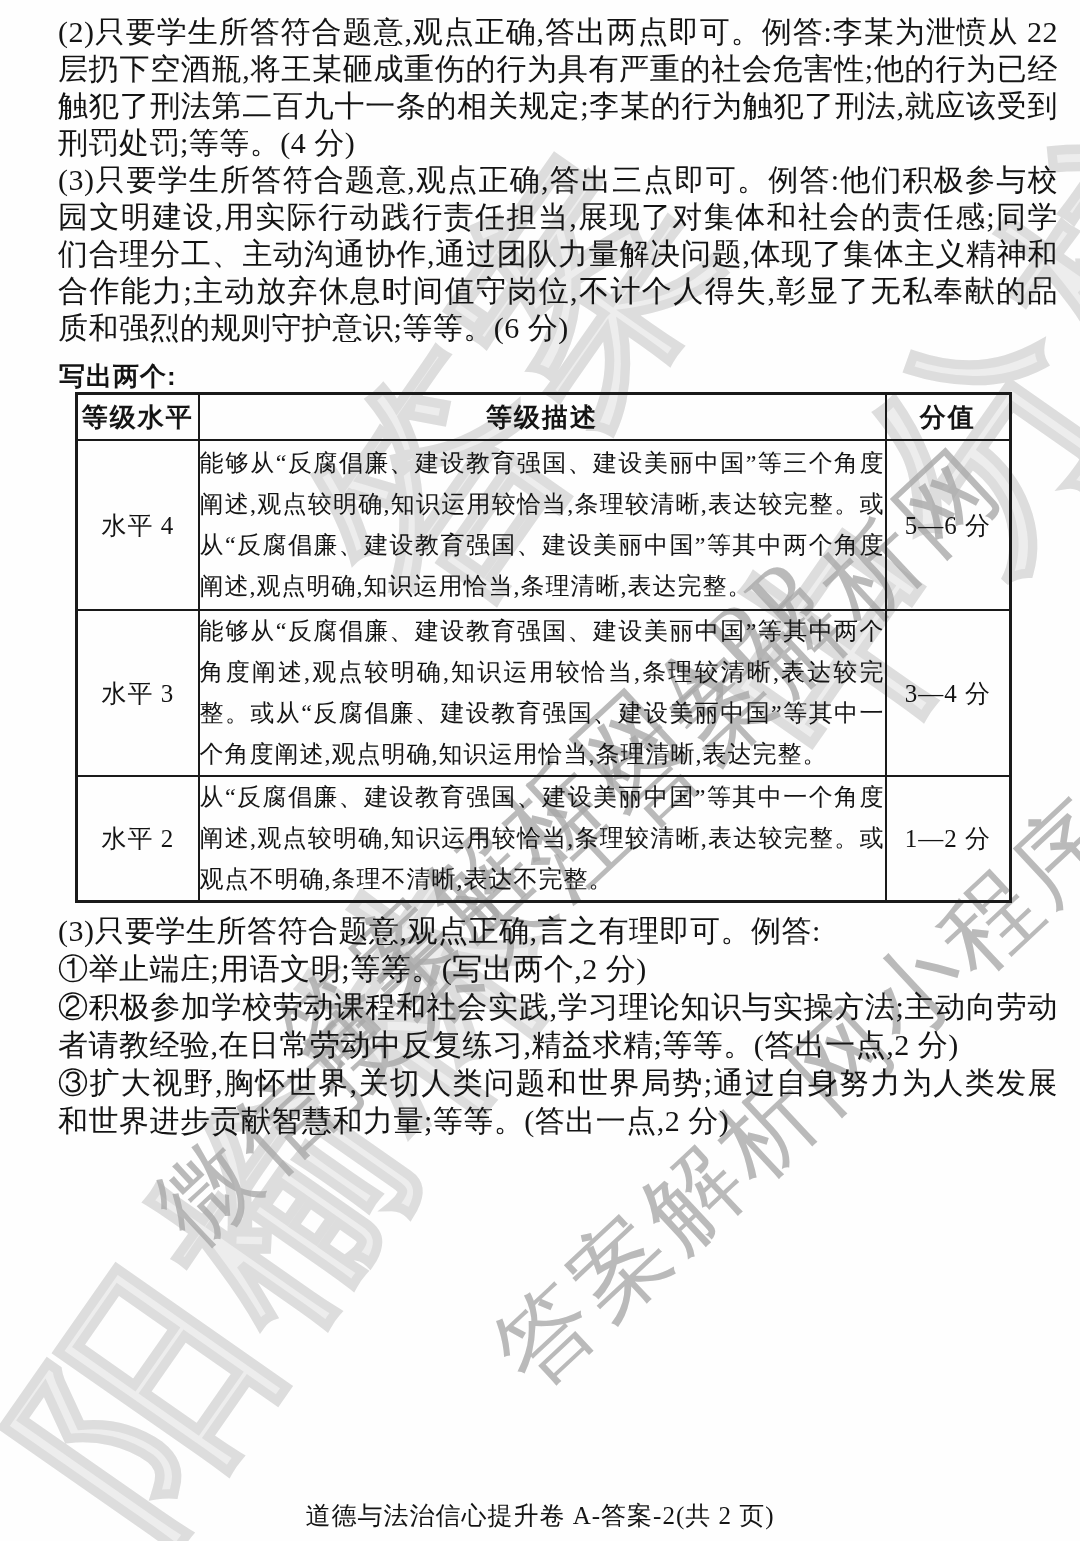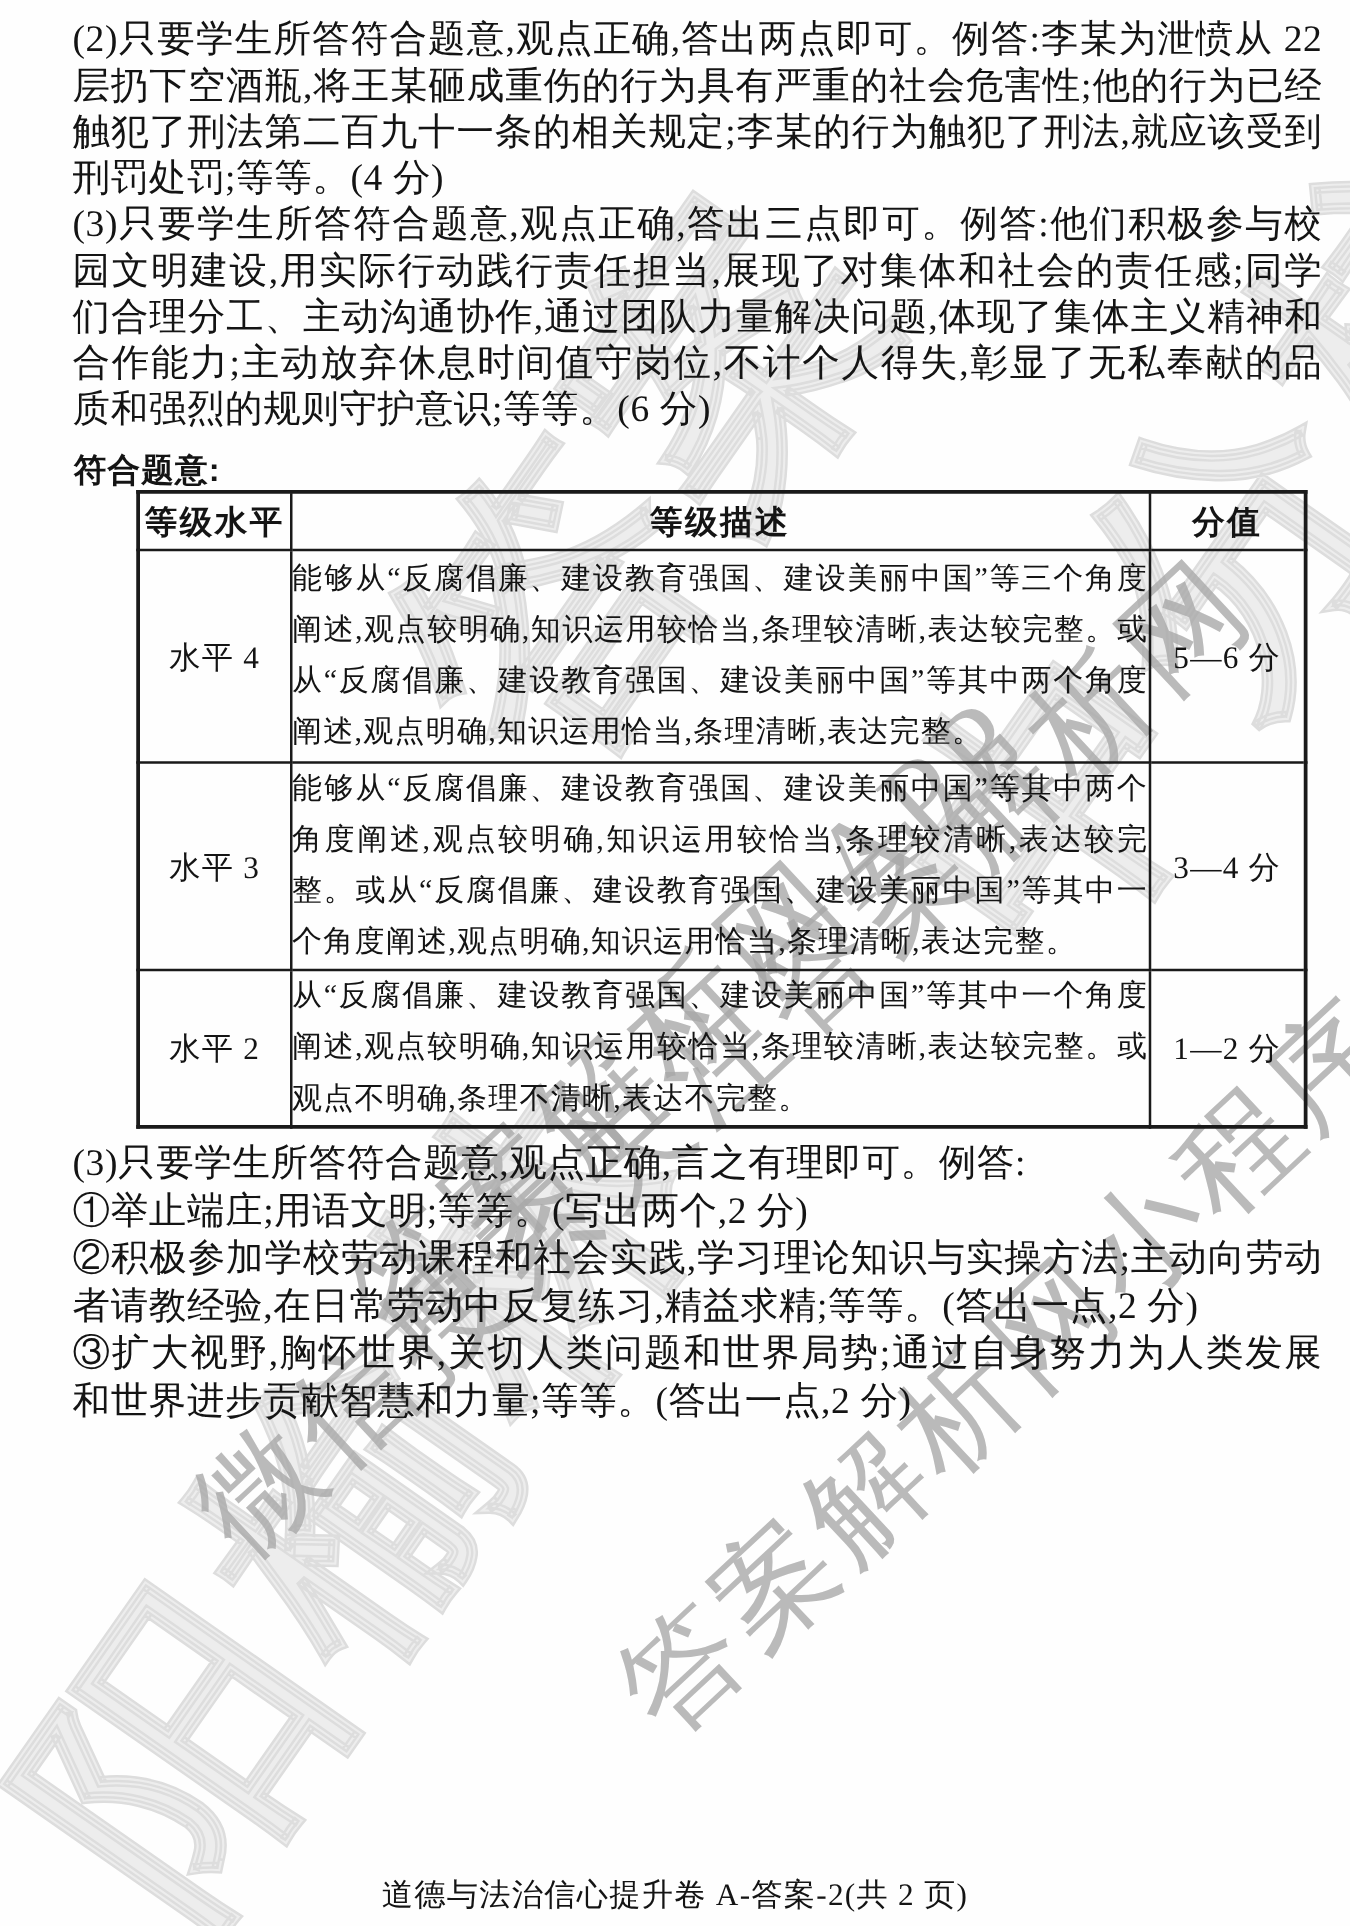--- a/index.html
+++ b/index.html
@@ -22,21 +22,21 @@
 
   
   .content{position:absolute;left:58px;right:22px;top:13px;z-index:1;}
   .para{margin:0;font-size:30px;line-height:37px;text-align:justify;
         text-justify:inter-ideograph;letter-spacing:0.5px;}
   .q18{text-indent:-38px;}
 
   .rubric-title{margin:13px 0 0 1px;font-size:26px;font-weight:700;height:33px;
                 font-family:"Liberation Sans","DejaVu Sans",sans-serif;letter-spacing:1px;}
 
-  table.rubric{border-collapse:collapse;table-layout:fixed;margin-left:51px;width:934px;
+  table.rubric{border-collapse:collapse;table-layout:fixed;margin-left:17px;width:934px;
                background:transparent;}
   table.rubric col.c1{width:122px;} table.rubric col.c2{width:687px;} table.rubric col.c3{width:125px;}
   table.rubric th,table.rubric td{border:2px solid #1a1a1a;padding:0;}
   table.rubric{border:3px solid #1a1a1a;}
   th.hd{font-family:"Liberation Sans","DejaVu Sans",sans-serif;font-weight:700;
         font-size:26px;height:44px;text-align:center;letter-spacing:2px;}
   td.lv,td.sc{text-align:center;font-size:25px;letter-spacing:1px;vertical-align:middle;}
   td.desc{font-size:24px;line-height:41px;text-align:justify;text-justify:inter-ideograph;
           padding:4px 12px;vertical-align:middle;letter-spacing:1px;}
   tr.r5 td{height:88px;} tr.r4 td{height:168px;} tr.r3 td{height:160px;}
@@ -59,21 +59,21 @@
     <div class="wm wm-big wm-big-topright">中分校</div>
     <div class="wm wm-line wm-line-a">答案解析网APP</div>
     <div class="wm wm-line wm-line-b">微信搜索关注答案解析网</div>
     <div class="wm wm-line wm-line-c">答案解析网小程序</div>
   </div>
 
   <div class="content">
     <p class="para">(2)只要学生所答符合题意,观点正确,答出两点即可。例答:李某为泄愤从 22 层扔下空酒瓶,将王某砸成重伤的行为具有严重的社会危害性;他的行为已经触犯了刑法第二百九十一条的相关规定;李某的行为触犯了刑法,就应该受到刑罚处罚;等等。(4 分)</p>
     <p class="para">(3)只要学生所答符合题意,观点正确,答出三点即可。例答:他们积极参与校园文明建设,用实际行动践行责任担当,展现了对集体和社会的责任感;同学们合理分工、主动沟通协作,通过团队力量解决问题,体现了集体主义精神和合作能力;主动放弃休息时间值守岗位,不计个人得失,彰显了无私奉献的品质和强烈的规则守护意识;等等。(6 分)</p>
 
-    <div class="rubric-title">符合题意:</div>
+    <div class="rubric-title">写出两个:</div>
 
     <table class="rubric">
       <colgroup>
           <col class="c1">
           <col class="c2">
           <col class="c3">
         </colgroup>
       <thead>
         <tr>
           <th class="hd">等级水平</th>

